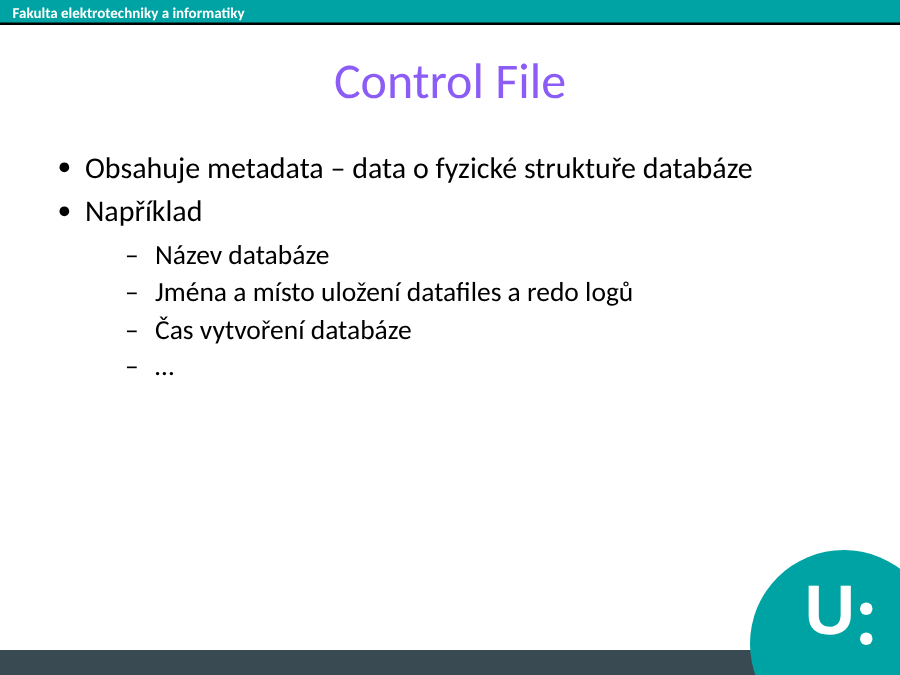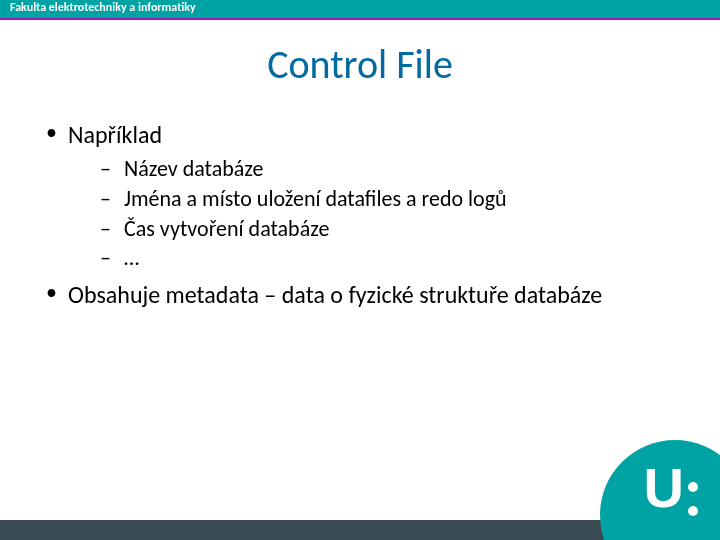--- a/index.html
+++ b/index.html
@@ -9,33 +9,33 @@
     font-family: Calibri, Arial, sans-serif;
     background: #fff;
     position: relative;
     overflow: hidden;
   }
   .header-bar {
     width: 100%;
     height: 20px;
     background: #00a3a3;
     display: flex;
-    align-items: flex-start;
+    align-items: flex-end;
     padding-left: 10px;
-    border-bottom: 2px solid #a21caf;
+    border-bottom: 2px solid #000000;
   }
   .header-text {
     color: #fff;
     font-size: 12px;
     font-weight: bold;
   }
   .title {
     text-align: center;
     font-size: 40px;
-    color: #0369a1;
+    color: #8b5cf6;
     margin-top: 20px;
     margin-bottom: 30px;
     font-weight: normal;
   }
   .content {
     padding-left: 40px;
     padding-right: 40px;
   }
   .bullet-list {
     list-style: none;
@@ -135,30 +135,30 @@
 
 <div class="header-bar">
   <span class="header-text">Fakulta elektrotechniky a informatiky</span>
 </div>
 
 <h1 class="title">Control File</h1>
 
 <div class="content">
   <ul class="bullet-list">
     <li class="bullet-item">
+      <span>Obsahuje metadata – data o  fyzické struktuře databáze</span>
+    </li>
+    <li class="bullet-item">
       <span>Například</span>
       <ul class="sub-list">
         <li class="sub-item"><span>Název databáze</span></li>
         <li class="sub-item"><span>Jména a místo uložení datafiles a redo logů</span></li>
         <li class="sub-item"><span>Čas vytvoření databáze</span></li>
         <li class="sub-item"><span>…</span></li>
       </ul>
-    </li>
-    <li class="bullet-item">
-      <span>Obsahuje metadata – data o  fyzické struktuře databáze</span>
     </li>
   </ul>
 </div>
 
 <div class="footer-bar"></div>
 <div class="logo-wrap">
   <div class="logo-circle"></div>
   <div class="logo-u">U</div>
   <div class="logo-dot1"></div>
   <div class="logo-dot2"></div>

